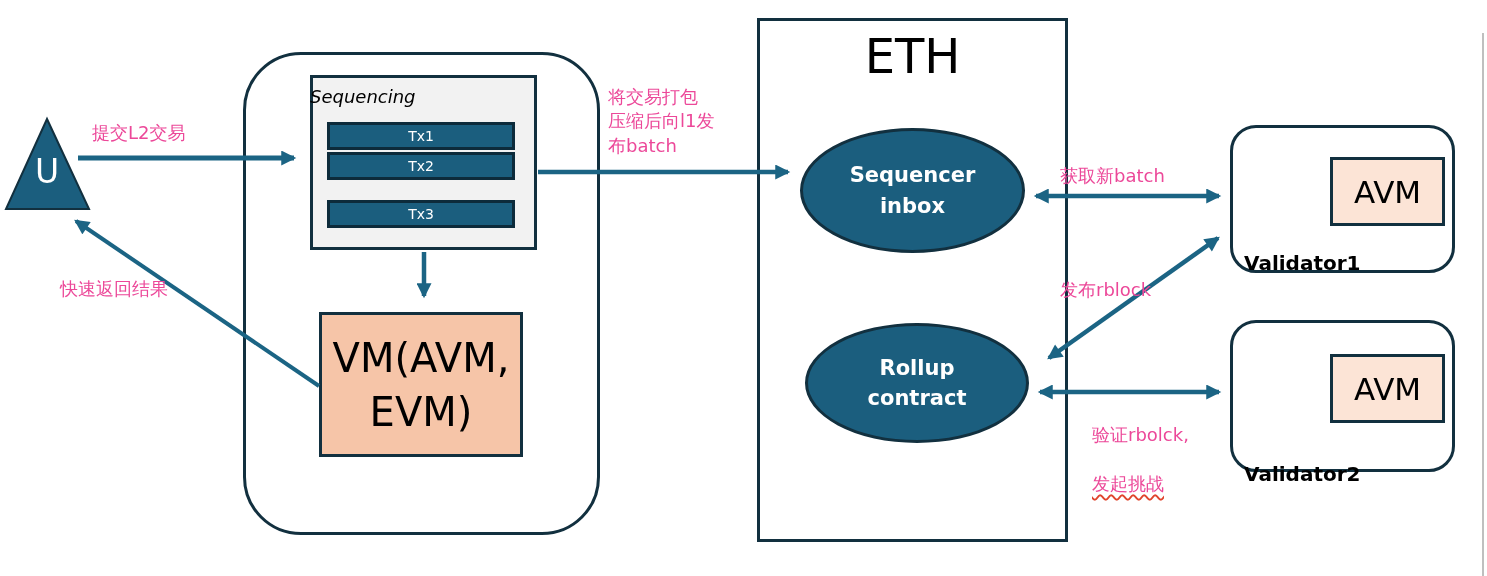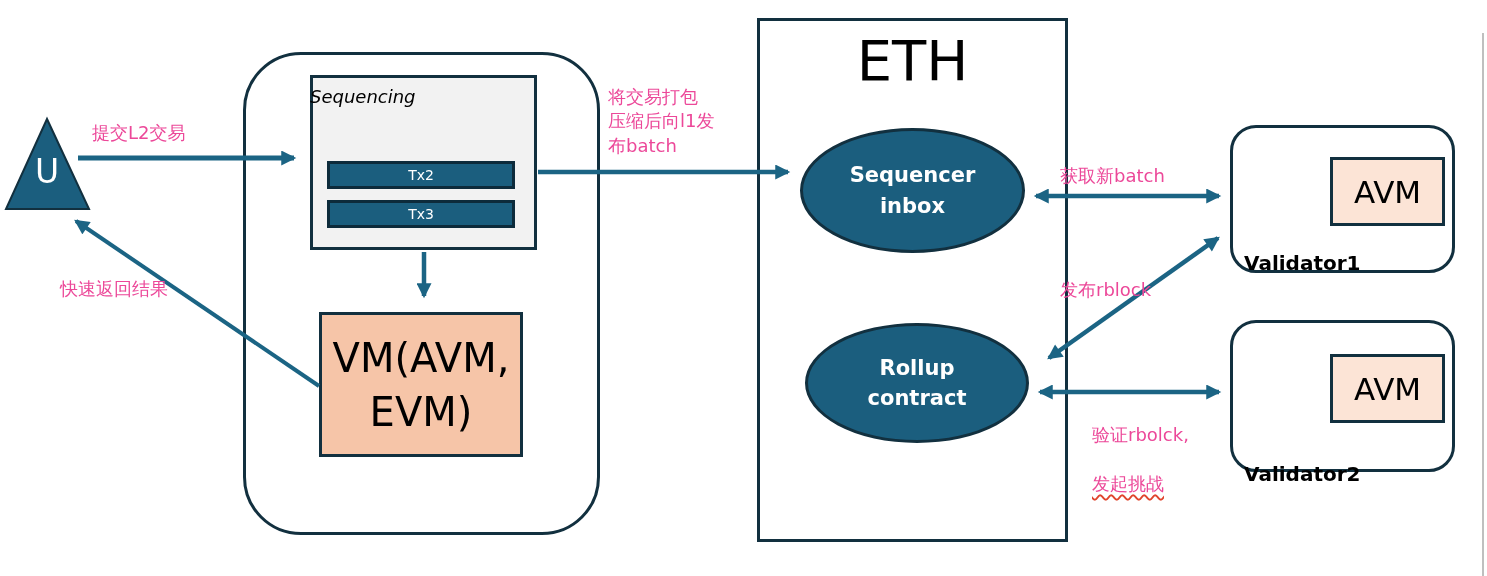--- a/index.html
+++ b/index.html
@@ -25,21 +25,21 @@
   .vm-box{
     left:319px;top:312px;width:204px;height:145px;background:#F6C5A8;
     border:3px solid #12303F;box-sizing:border-box;
     display:flex;align-items:center;justify-content:center;text-align:center;
     font-size:40px;line-height:1.35;white-space:pre-line;color:#000;
   }
   .eth-box{
     left:757px;top:18px;width:311px;height:524px;background:#ffffff;
     border:3px solid #12303F;box-sizing:border-box;
   }
-  .eth-title{left:757px;top:28px;width:311px;text-align:center;font-size:56px;color:#000;}
+  .eth-title{left:757px;top:28px;width:311px;text-align:center;font-size:48px;color:#000;}
   .ellipse{
     background:#1B5E7E;border:3.5px solid #12303F;border-radius:50%;box-sizing:border-box;
     display:flex;align-items:center;justify-content:center;text-align:center;
     color:#fff;font-weight:bold;font-size:21px;line-height:1.45;white-space:pre-line;
   }
   .ellipse.inbox{left:800px;top:128px;width:225px;height:125px;}
   .ellipse.rollup{left:805px;top:323px;width:224px;height:120px;}
   .validator-box{
     width:225px;background:#ffffff;border:3px solid #12303F;border-radius:26px;box-sizing:border-box;
   }
@@ -72,21 +72,22 @@
 </style>
 </head>
 <body>
 
 <div class="canvas">
 
   <div class="abs l2-container"></div>
 
   <div class="abs seq-box"></div>
   <div class="abs seq-title">Sequencing</div>
-  <div class="abs tx-bar" style="top:161px;">Tx2</div>
+  <div class="abs tx-bar" style="top:122px;">Tx1</div>
+  <div class="abs tx-bar" style="top:152px;">Tx2</div>
   <div class="abs tx-bar" style="top:200px;">Tx3</div>
 
   <div class="abs vm-box">VM(AVM,
 EVM)</div>
 
   <div class="abs eth-box"></div>
   <div class="abs eth-title">ETH</div>
   <div class="abs ellipse rollup">Rollup
 contract</div>
   <div class="abs ellipse inbox">Sequencer

